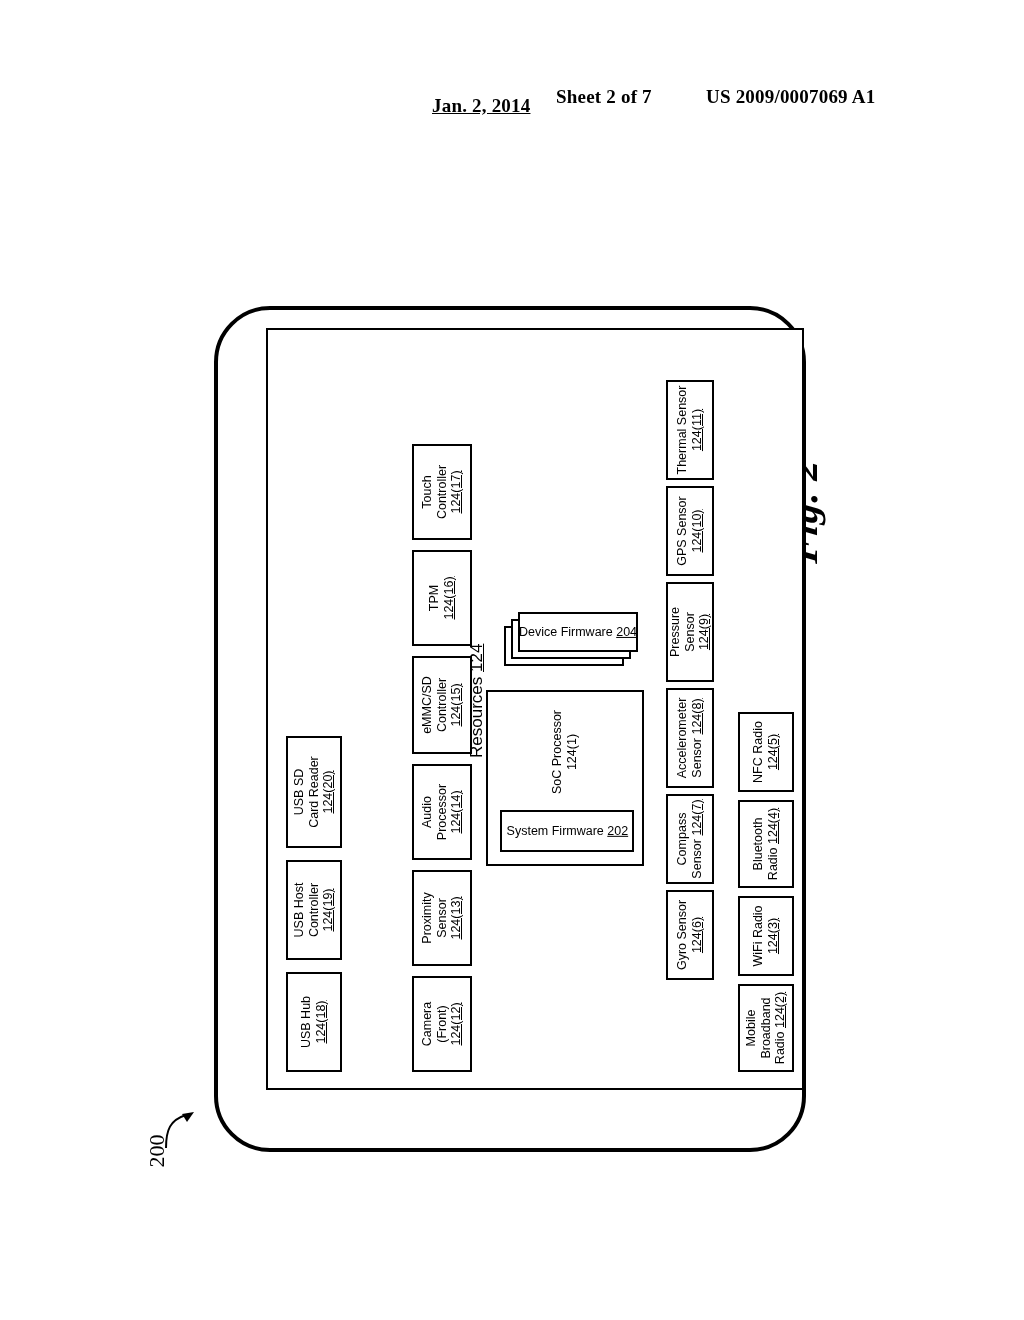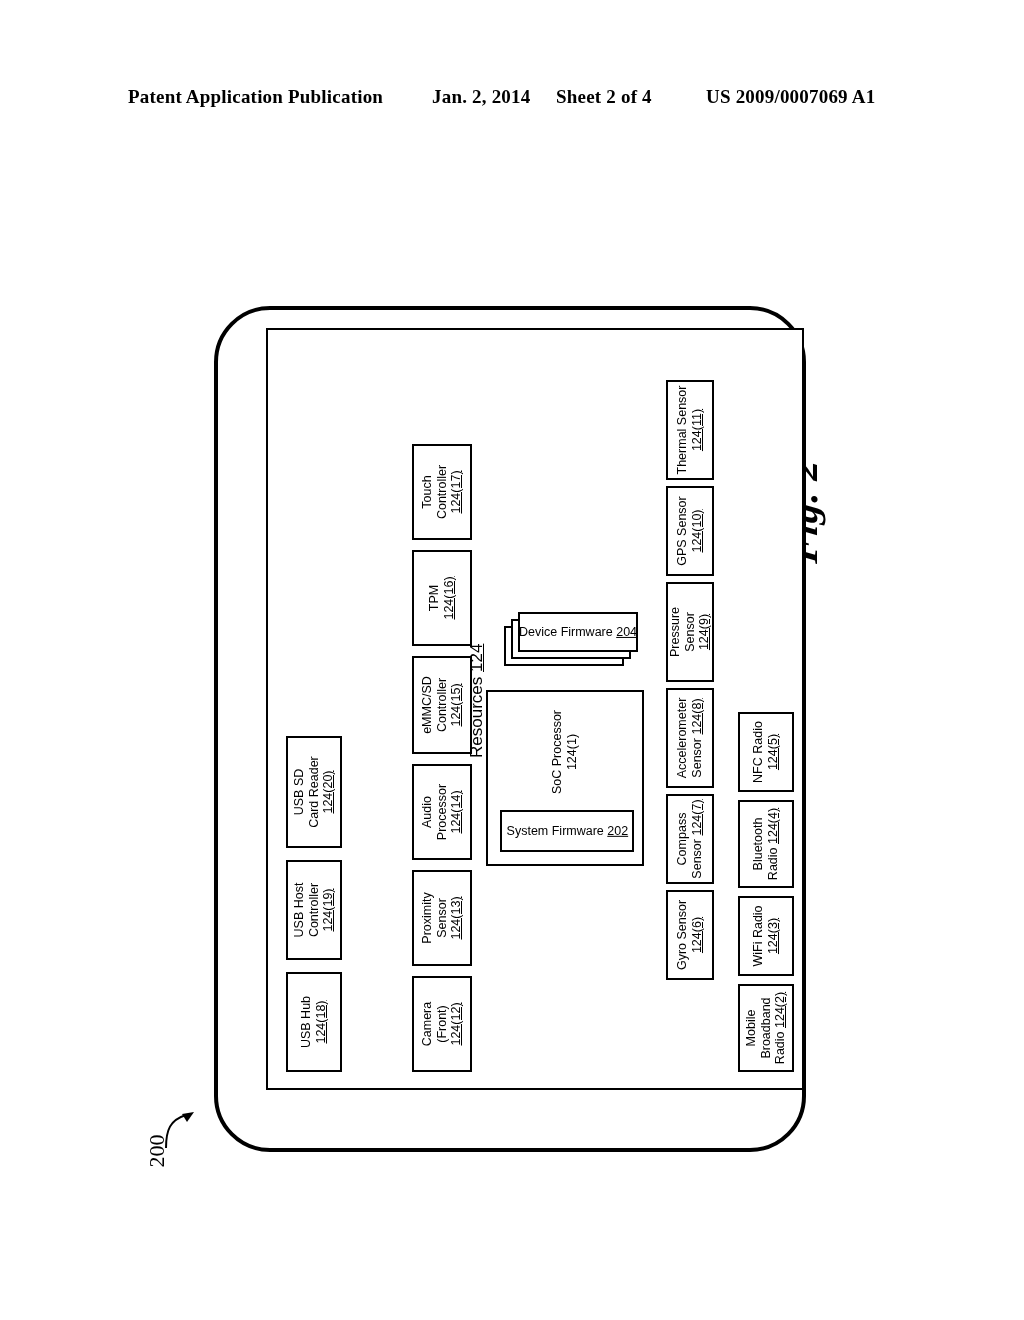--- a/index.html
+++ b/index.html
@@ -24,21 +24,21 @@
     left: 0;
     width: 1024px;
     height: 30px;
     font-family: "Liberation Serif", serif;
     font-weight: bold;
     font-size: 19px;
     letter-spacing: 0.2px;
     white-space: nowrap;
   }
   .hdr-pub   { position: absolute; left: 128px;  top: 0; }
-  .hdr-date  { position: absolute; left: 432px;  top: 0; }
+  .hdr-date  { position: absolute; left: 432px;  top: 9px; text-decoration: underline; }
   .hdr-sheet { position: absolute; left: 556px;  top: 0; }
   .hdr-num   { position: absolute; left: 706px;  top: 0; }
 
   
   #figure-stage {
     position: absolute;
     left: 512px;
     top: 660px;
     width: 1020px;
     height: 560px;
@@ -210,23 +210,22 @@
     left: 160px;
     top: 1108px;
     width: 44px;
     height: 44px;
   }
 </style>
 </head>
 <body>
 
 <div class="page-header">
-  <span class="hdr-pub">Patent Application Publication</span>
   <span class="hdr-date">Jan. 2, 2014</span>
-  <span class="hdr-sheet">Sheet 2 of 4</span>
+  <span class="hdr-sheet">Sheet 2 of 7</span>
   <span class="hdr-num">US 2009/0007069 A1</span>
 </div>
 
 <div class="fig-caption">Fig. 2</div>
 
 <div class="callout-200">200</div>
 <svg class="callout-arrow" viewBox="0 0 44 44">
   <path d="M6 40 C6 22, 10 12, 26 7" stroke="#000" stroke-width="2" fill="none"></path>
   <polygon points="34,4 22,6 27,14" fill="#000"></polygon>
 </svg>

